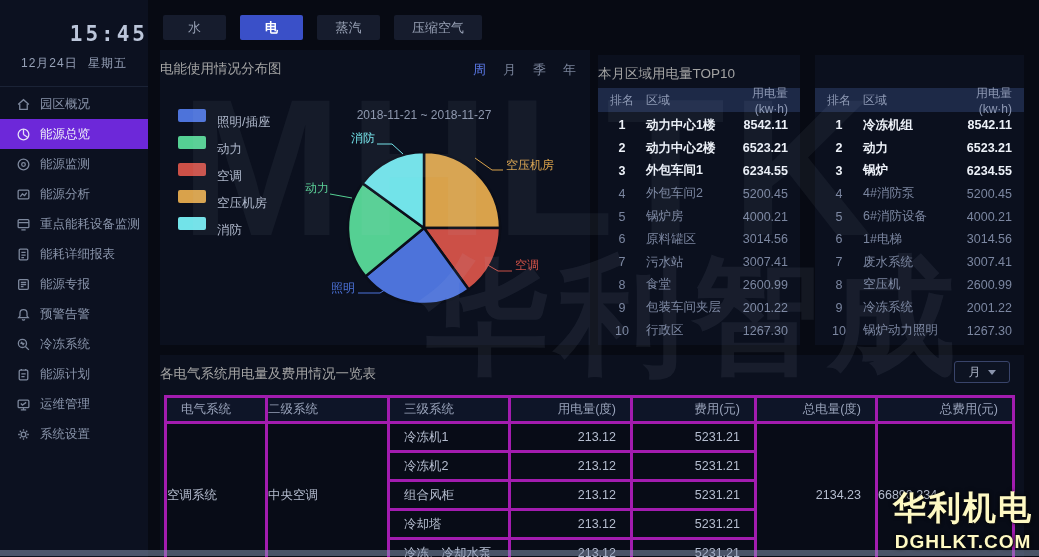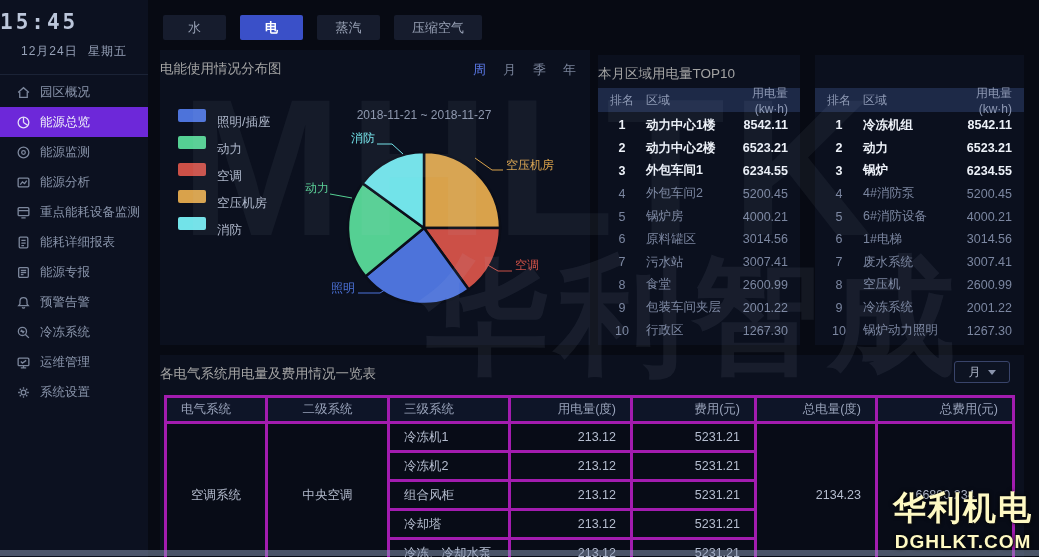--- a/index.html
+++ b/index.html
@@ -1,21 +1,21 @@
 <!DOCTYPE html>
 <html><head>
 <meta charset="utf-8">
 <style>
   * { margin:0; padding:0; box-sizing:border-box; }
   html,body { width:1039px; height:557px; overflow:hidden; }
   body { background:#070a13; font-family:"Liberation Sans","DejaVu Sans",sans-serif; color:#aab3c6; position:relative; }
 
   
   .sidebar { position:absolute; left:0; top:0; width:148px; height:557px; background:#0c1120; z-index:5; }
-  .clock { text-align:left; padding-top:10px; font-family:"DejaVu Sans Mono",monospace; font-size:21px; letter-spacing:3px; color:#bcc6da; font-weight:bold; }
+  .clock { text-align:right; padding-top:22px; font-family:"DejaVu Sans Mono",monospace; font-size:21px; letter-spacing:3px; color:#bcc6da; font-weight:bold; }
   .date-row { text-align:center; margin-top:9px; font-size:12px; color:#97a2b8; letter-spacing:1px; }
   .date-row span { margin:0 3px; }
   .side-divider { height:1px; background:#1b2336; margin:14px 0 2px 0; }
   .nav-item { height:30px; display:flex; align-items:center; font-size:12.5px; color:#8buntitled; color:#8a95ab; cursor:pointer; }
   .nav-item .ico { width:15px; height:15px; margin-left:16px; margin-right:9px; flex:0 0 15px; opacity:.9; }
   .nav-item.active { background:#6d28d9; color:#f2f5fb; }
   .nav-item svg { display:block; }
 
   
   .main { position:absolute; left:148px; top:0; width:891px; height:557px; background:#070a13; }
@@ -53,21 +53,21 @@
 
   
   #systems-panel { left:12px; top:355px; width:864px; height:210px; }
   .select-box { position:absolute; right:14px; top:6px; width:56px; height:22px; border:1px solid #39446a; border-radius:3px; display:flex; align-items:center; justify-content:center; gap:7px; font-size:12px; color:#aeb6c8; cursor:pointer; background:#0d1322; }
   .caret { width:0; height:0; border-left:4px solid transparent; border-right:4px solid transparent; border-top:5px solid #8a94ac; }
   #sys-table { position:absolute; left:4px; top:40px; border-collapse:collapse; table-layout:fixed; font-size:12.5px; }
   #sys-table th, #sys-table td { border:3px solid #a21caf; overflow:hidden; white-space:nowrap; }
   #sys-table th { height:26px; font-weight:normal; color:#99a3ba; background:#0e1528; }
   #sys-table td { height:29px; color:#b5bdcf; background:#080c17; }
   .al { text-align:left; padding-left:14px; }
-  .ac { text-align:center; }
+  .ac { text-align:left; }
   .ar { text-align:right; padding-right:14px; }
 
   
   .wm { position:absolute; pointer-events:none; z-index:40; font-weight:900; color:rgba(198,210,235,0.055); line-height:1; white-space:nowrap; }
   #wm-letters { left:180px; top:70px; font-size:195px; letter-spacing:6px; }
   #wm-brand { left:420px; top:252px; font-size:128px; letter-spacing:8px; color:rgba(198,210,235,0.07); }
   .corner-wm { position:absolute; right:6px; bottom:4px; z-index:60; text-align:center; pointer-events:none; color:#fef9c3; text-shadow:0 0 4px #000, 1px 1px 0 #1a1a1a; }
   .corner-wm .cw-title { font-size:33px; font-weight:bold; letter-spacing:2px; }
   .corner-wm .cw-domain { font-size:19px; font-weight:bold; letter-spacing:1px; }
 
@@ -158,20 +158,29 @@
     </div>
     <div class="nav-item">
       <span class="ico">
           <svg width="15" height="15" viewBox="0 0 14 14" fill="none" stroke="currentColor" stroke-width="1.2">
             <circle cx="6" cy="6" r="3.8"></circle>
             <path d="M8.8 8.8 L12 12"></path>
             <path d="M4.3 6.3 L5.4 5 L6.6 7 L7.7 5.6"></path>
           </svg>
         </span>
       <span>冷冻系统</span>
+    </div>
+    <div class="nav-item">
+      <span class="ico">
+          <svg width="15" height="15" viewBox="0 0 14 14" fill="none" stroke="currentColor" stroke-width="1.2">
+            <rect x="3" y="3" width="8" height="9" rx="1"></rect>
+            <path d="M5 3 V1.8 M9 3 V1.8 M5 6.5 H9 M5 9 H8"></path>
+          </svg>
+        </span>
+      <span>能源计划</span>
     </div>
     <div class="nav-item">
       <span class="ico">
           <svg width="15" height="15" viewBox="0 0 14 14" fill="none" stroke="currentColor" stroke-width="1.2">
             <rect x="2" y="3" width="10" height="7" rx="1"></rect>
             <path d="M4.5 12 H9.5 M7 10 V12 M4.5 6 L6 7.5 L9.5 5"></path>
           </svg>
         </span>
       <span>运维管理</span>
     </div>

